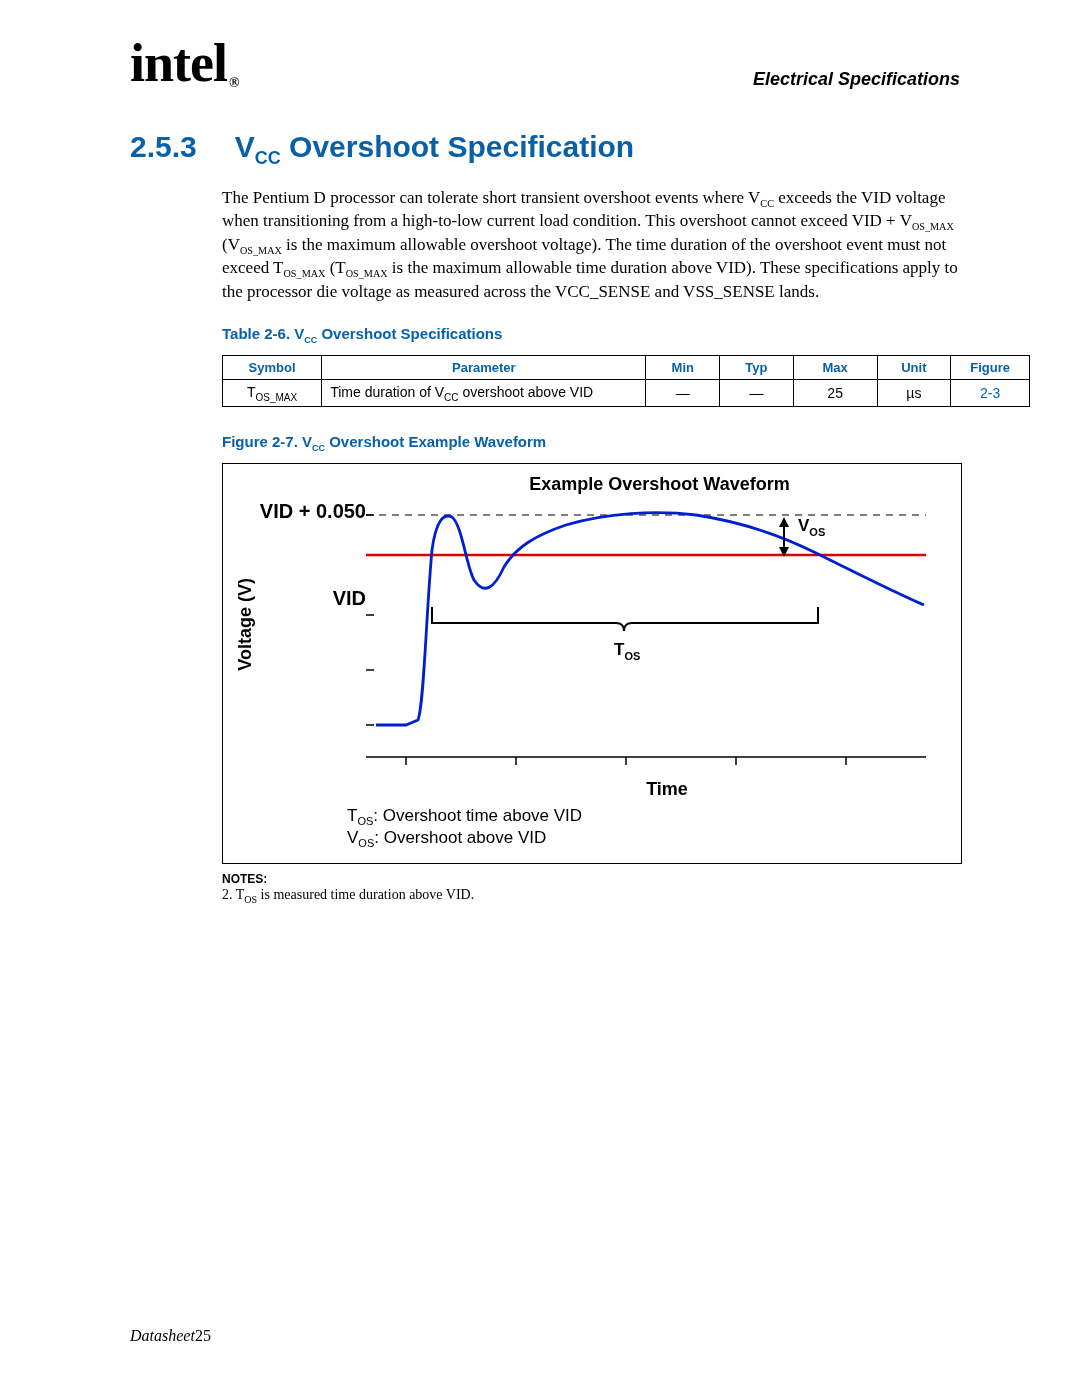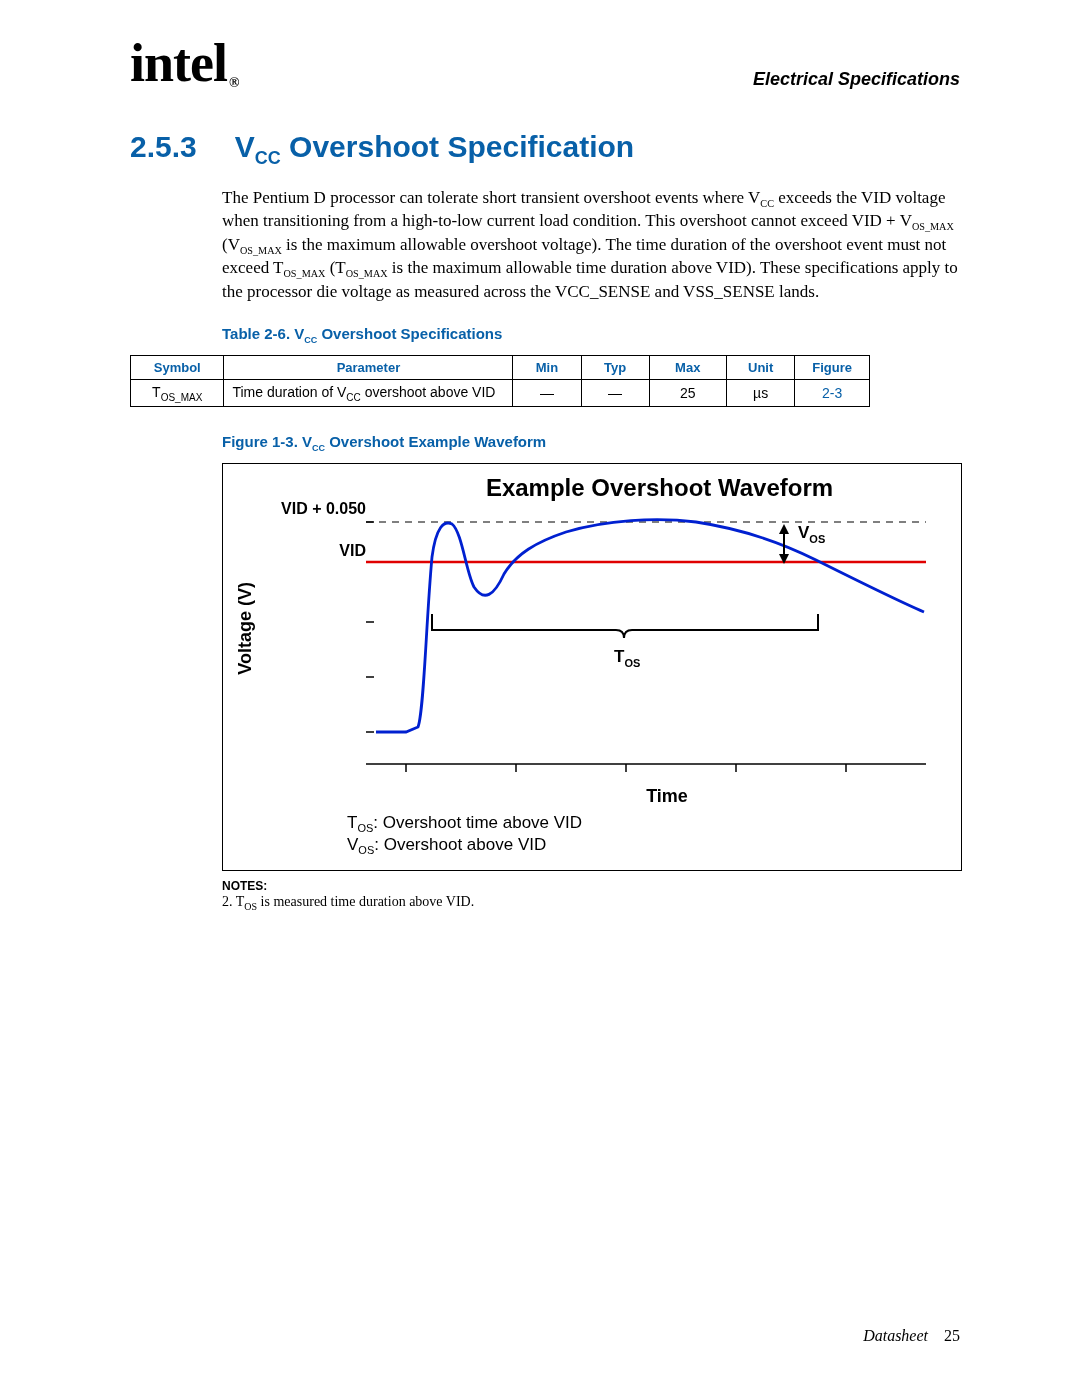--- a/index.html
+++ b/index.html
@@ -28,48 +28,48 @@
   .logo sub.reg{font-size:14px;vertical-align:baseline;position:relative;left:2px;top:6px;}
   .hdr-title{font-style:italic;font-weight:700;font-family:Helvetica,Arial,sans-serif;font-size:18px;margin-top:12px;}
   
   .sect{display:flex;gap:38px;margin-top:40px;color:var(--intel-blue);
         font-family:Helvetica,Arial,sans-serif;font-weight:700;font-size:30px;}
   .sub{font-size:60%;vertical-align:sub;}
   .body-txt{margin-left:92px;margin-top:18px;font-size:17px;line-height:1.28;}
   .cap{margin-left:92px;margin-top:22px;color:var(--intel-blue);
        font-family:Helvetica,Arial,sans-serif;font-weight:700;font-size:15px;}
   
-  table.spec{margin-top:10px;border-collapse:collapse;font-size:14px;width:740px;}
+  table.spec{margin-left:92px;margin-top:10px;border-collapse:collapse;font-size:14px;width:808px;}
   table.spec th,table.spec td{border:1px solid #000;padding:4px 8px;}
   table.spec th{color:var(--intel-blue);font-family:Helvetica,Arial,sans-serif;font-weight:700;font-size:13px;text-align:center;background:#fff;}
   table.spec td{font-family:Helvetica,Arial,sans-serif;}
   table.spec td.c{text-align:center;}
   table.spec td.link{color:var(--intel-blue);text-align:center;}
   
   .fig-wrap{margin-left:92px;margin-top:10px;border:1.5px solid #000;width:740px;box-sizing:border-box;padding:10px 8px 14px 8px;}
   .chart-row{display:flex;align-items:stretch;}
   .ylab{writing-mode:vertical-rl;transform:rotate(180deg);
         font-family:Helvetica,Arial,sans-serif;font-weight:700;font-size:18px;
         text-align:center;padding:0 4px 0 0;align-self:center;}
   .ytick-col{display:flex;flex-direction:column;justify-content:flex-start;
-        font-family:Helvetica,Arial,sans-serif;font-weight:700;font-size:16px;
-        padding-top:26px;text-align:right;width:110px;}
+        font-family:Helvetica,Arial,sans-serif;font-weight:700;font-size:20px;
+        padding-top:26px;text-align:right;width:110px;gap:45px;}
   .ytick-col .t1{height:42px;}
   .ytick-col .t2{height:30px;}
   .chart-area{position:relative;flex:1;}
-  .chart-title{font-family:Helvetica,Arial,sans-serif;font-weight:700;font-size:24px;text-align:center;}
+  .chart-title{font-family:Helvetica,Arial,sans-serif;font-weight:700;font-size:18px;text-align:center;}
   svg.plot{display:block;}
   .xlab{font-family:Helvetica,Arial,sans-serif;font-weight:700;font-size:18px;text-align:center;margin-top:4px;margin-left:150px;}
   .legend{font-family:Helvetica,Arial,sans-serif;font-size:17px;margin-left:116px;margin-top:6px;}
   .legend .s{font-size:11px;vertical-align:sub;}
   .notes-h{margin-left:92px;margin-top:8px;font-family:Helvetica,Arial,sans-serif;font-weight:700;font-size:12px;}
   .notes{margin-left:92px;font-size:14px;line-height:1.25;}
   .footer{position:absolute;bottom:52px;left:130px;right:120px;
-          display:flex;justify-content:flex-end;
-          font-style:italic;font-family:"Times New Roman",serif;font-size:16px;gap:16px;}
+          display:flex;justify-content:flex-start;
+          font-style:italic;font-family:"Times New Roman",serif;font-size:16px;}
   .footer .pg{font-style:normal;}
   .svg-label{font-family:Helvetica,Arial,sans-serif;font-weight:700;}
 </style>
 </head>
 <body>
 
 <div class="page">
 
   <div class="hdr">
     <div class="logo">
@@ -121,21 +121,21 @@
         <td class="c">—</td>
         <td class="c">—</td>
         <td class="c">25</td>
         <td class="c">µs</td>
         <td class="link">2-3</td>
       </tr>
     </tbody>
   </table>
 
   <div class="cap" style="margin-top:26px">
-    <span>Figure 1-3. V</span><span class="sub">CC</span><span> Overshoot Example Waveform</span>
+    <span>Figure 2-7. V</span><span class="sub">CC</span><span> Overshoot Example Waveform</span>
   </div>
 
   <div class="fig-wrap">
     <div class="chart-row">
       <div class="ylab">Voltage (V)</div>
       <div class="ytick-col">
         <div class="t1">VID + 0.050</div>
         <div class="t2" style="text-align:right">VID</div>
       </div>
       <div class="chart-area">

